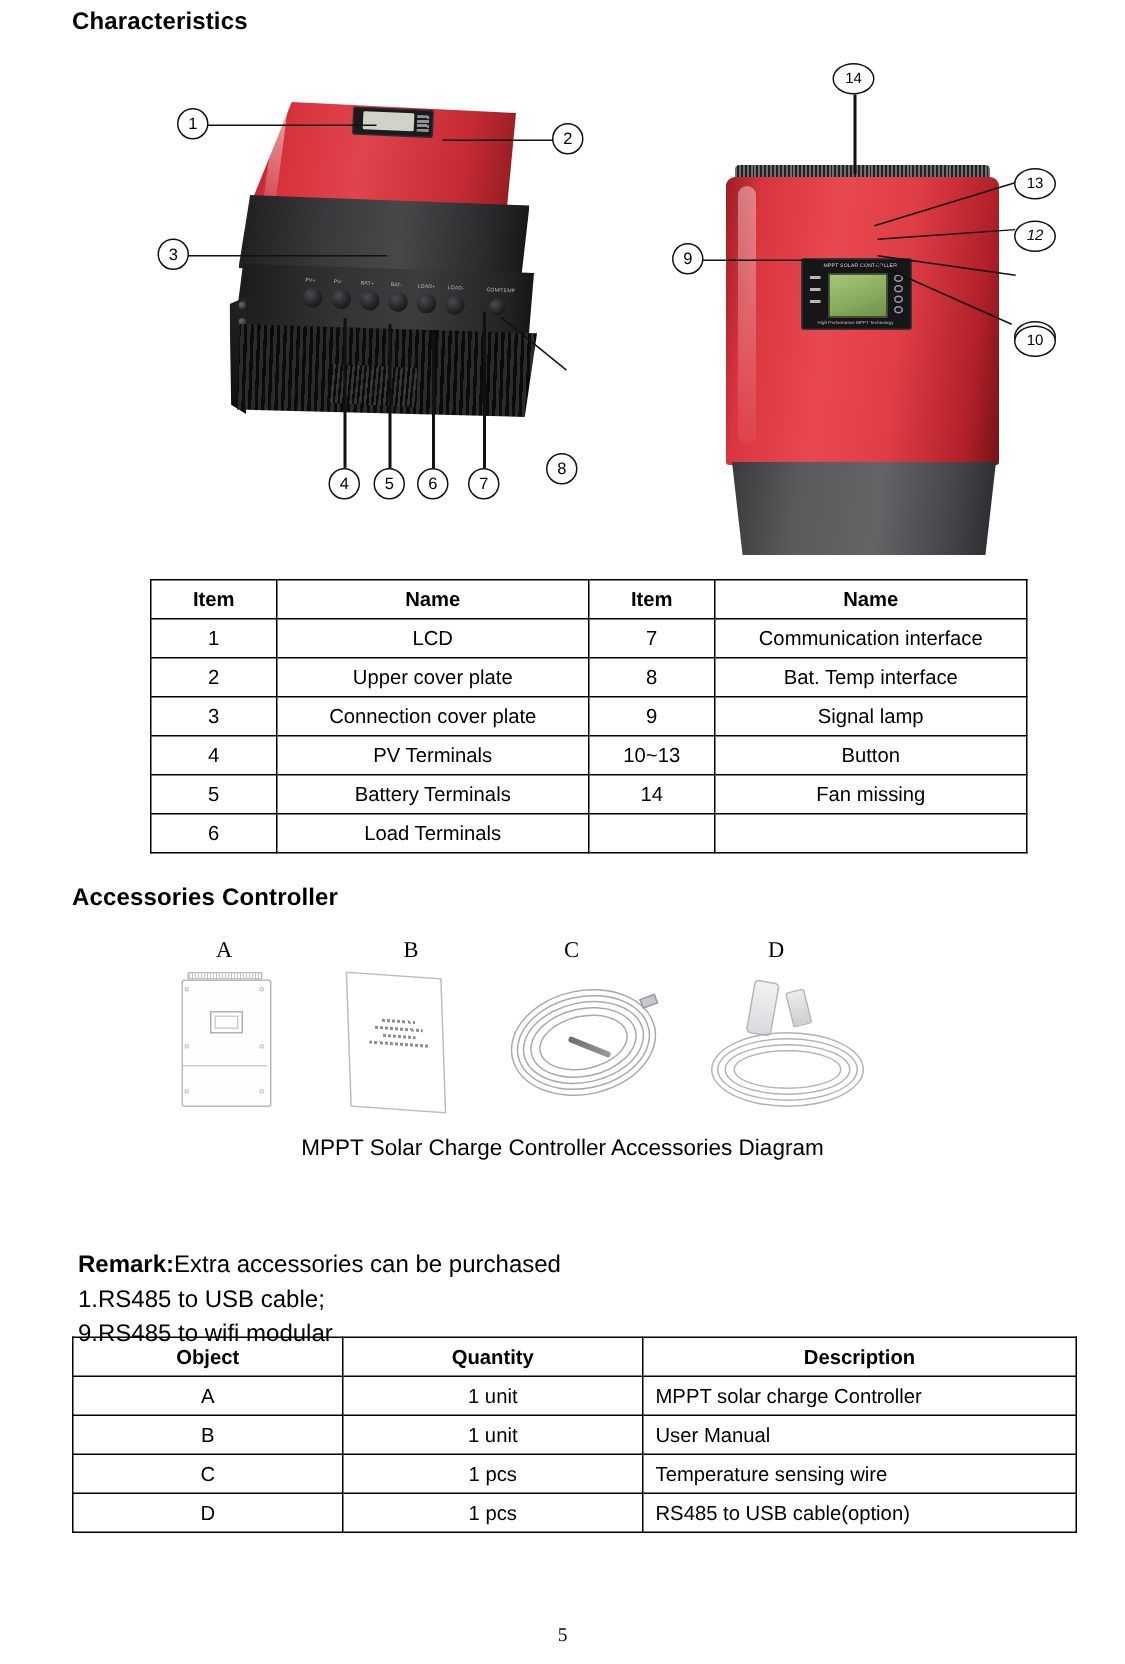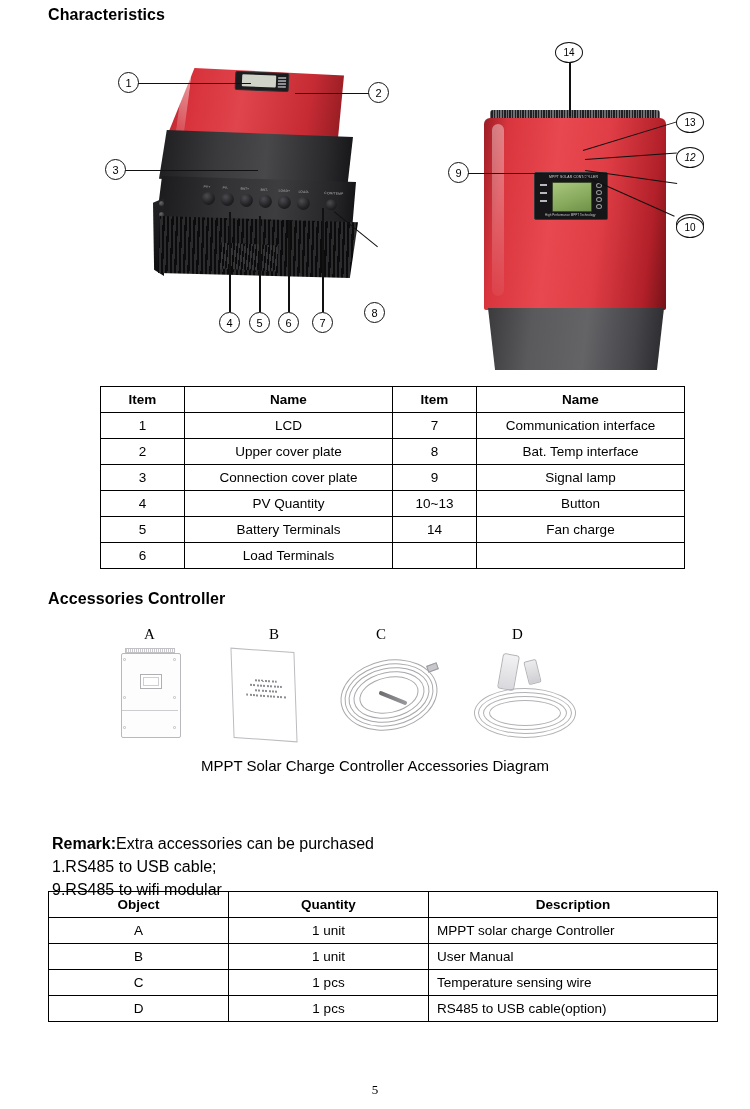--- a/index.html
+++ b/index.html
@@ -512,29 +512,29 @@
         <td>Bat. Temp interface</td>
       </tr>
       <tr>
         <td>3</td>
         <td>Connection cover plate</td>
         <td>9</td>
         <td>Signal lamp</td>
       </tr>
       <tr>
         <td>4</td>
-        <td>PV Quantity</td>
+        <td>PV Terminals</td>
         <td>10~13</td>
         <td>Button</td>
       </tr>
       <tr>
         <td>5</td>
         <td>Battery Terminals</td>
         <td>14</td>
-        <td>Fan charge</td>
+        <td>Fan missing</td>
       </tr>
       <tr>
         <td>6</td>
         <td>Load Terminals</td>
         <td></td>
         <td></td>
       </tr>
     </tbody>
   </table>
 

